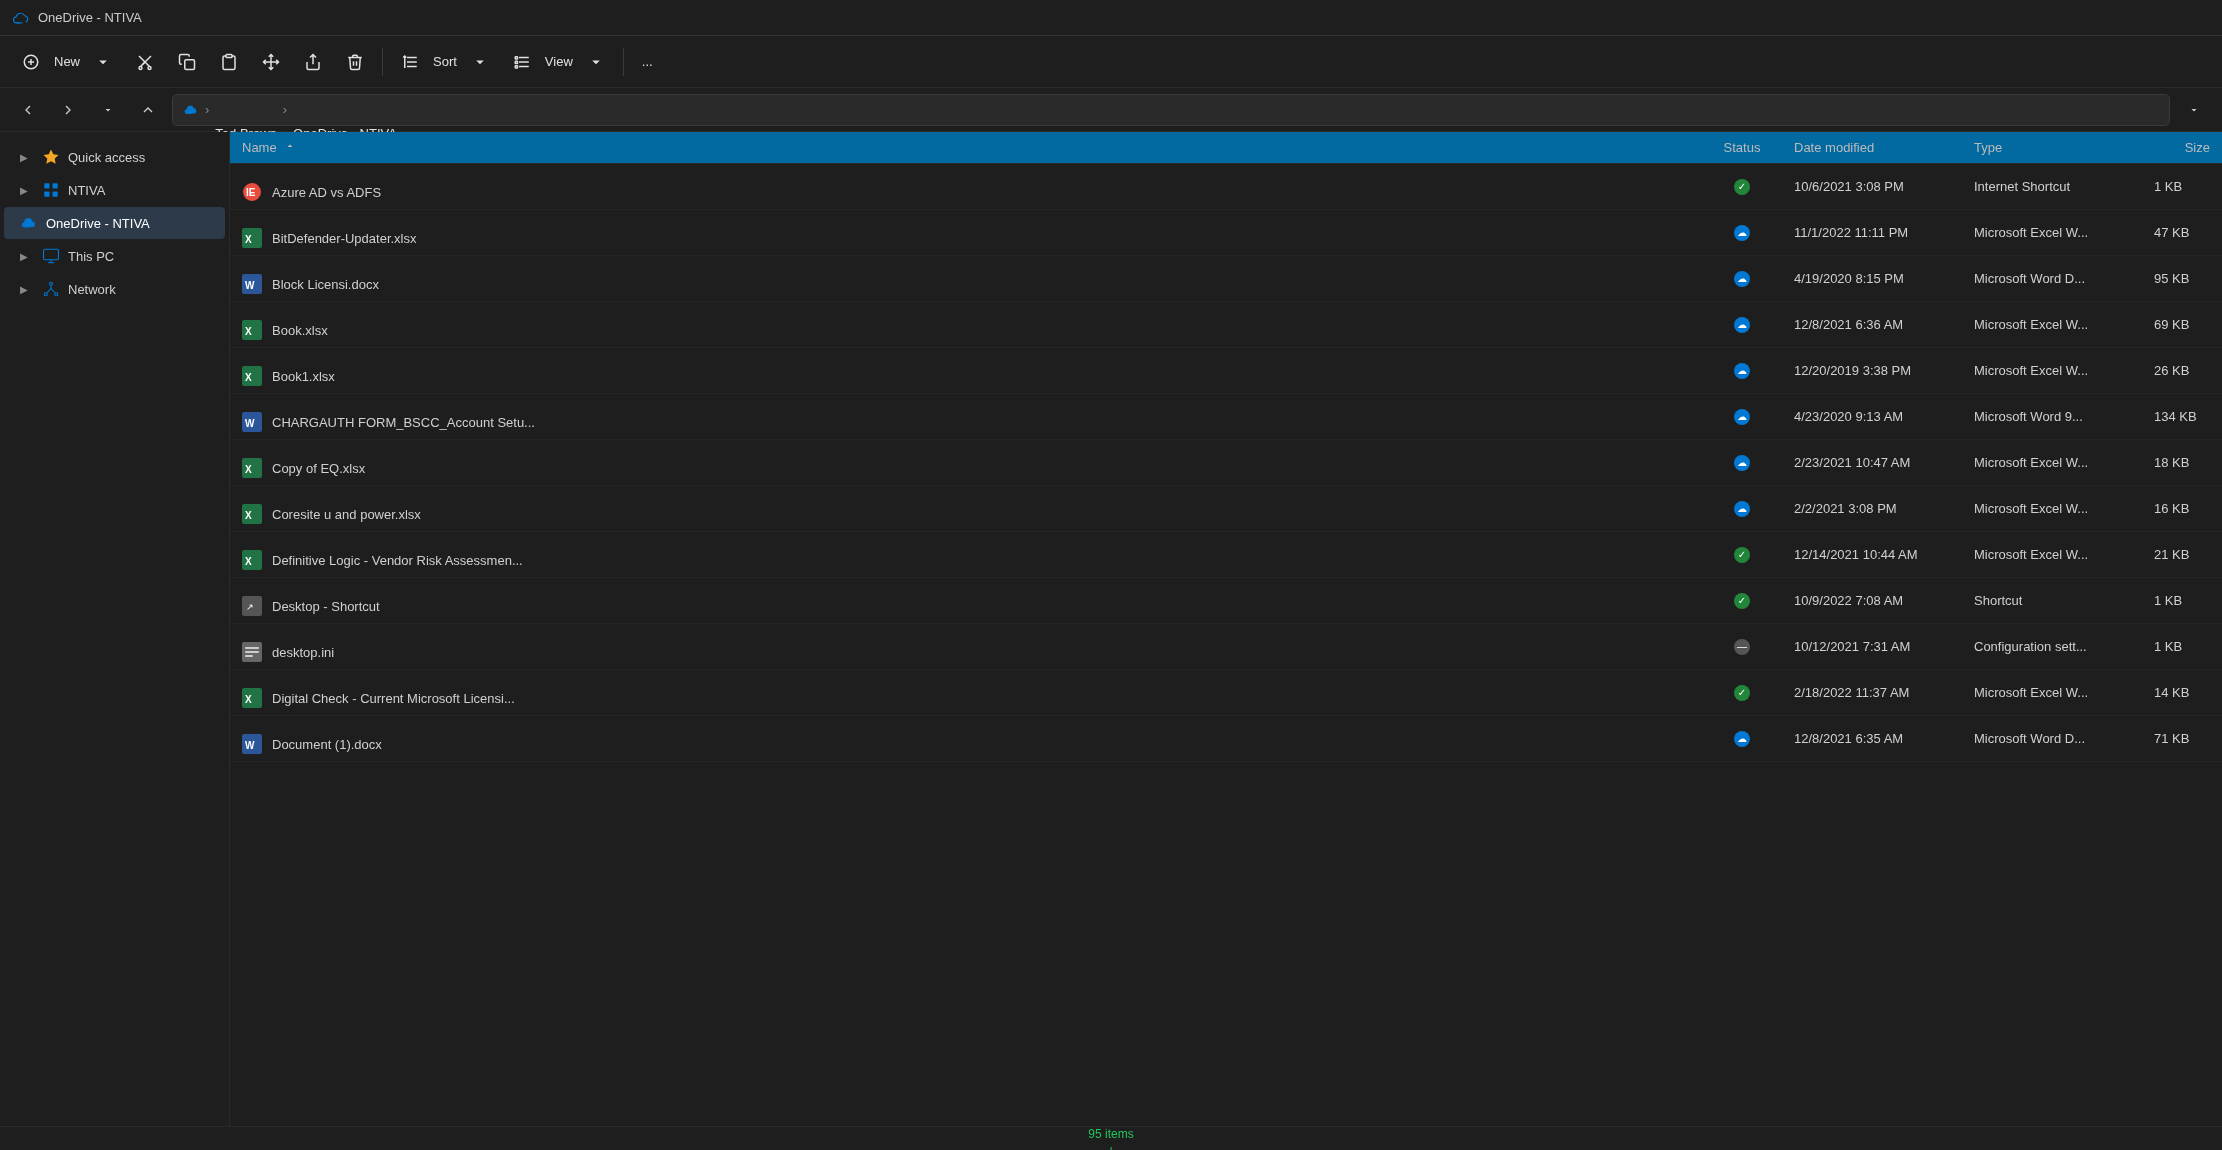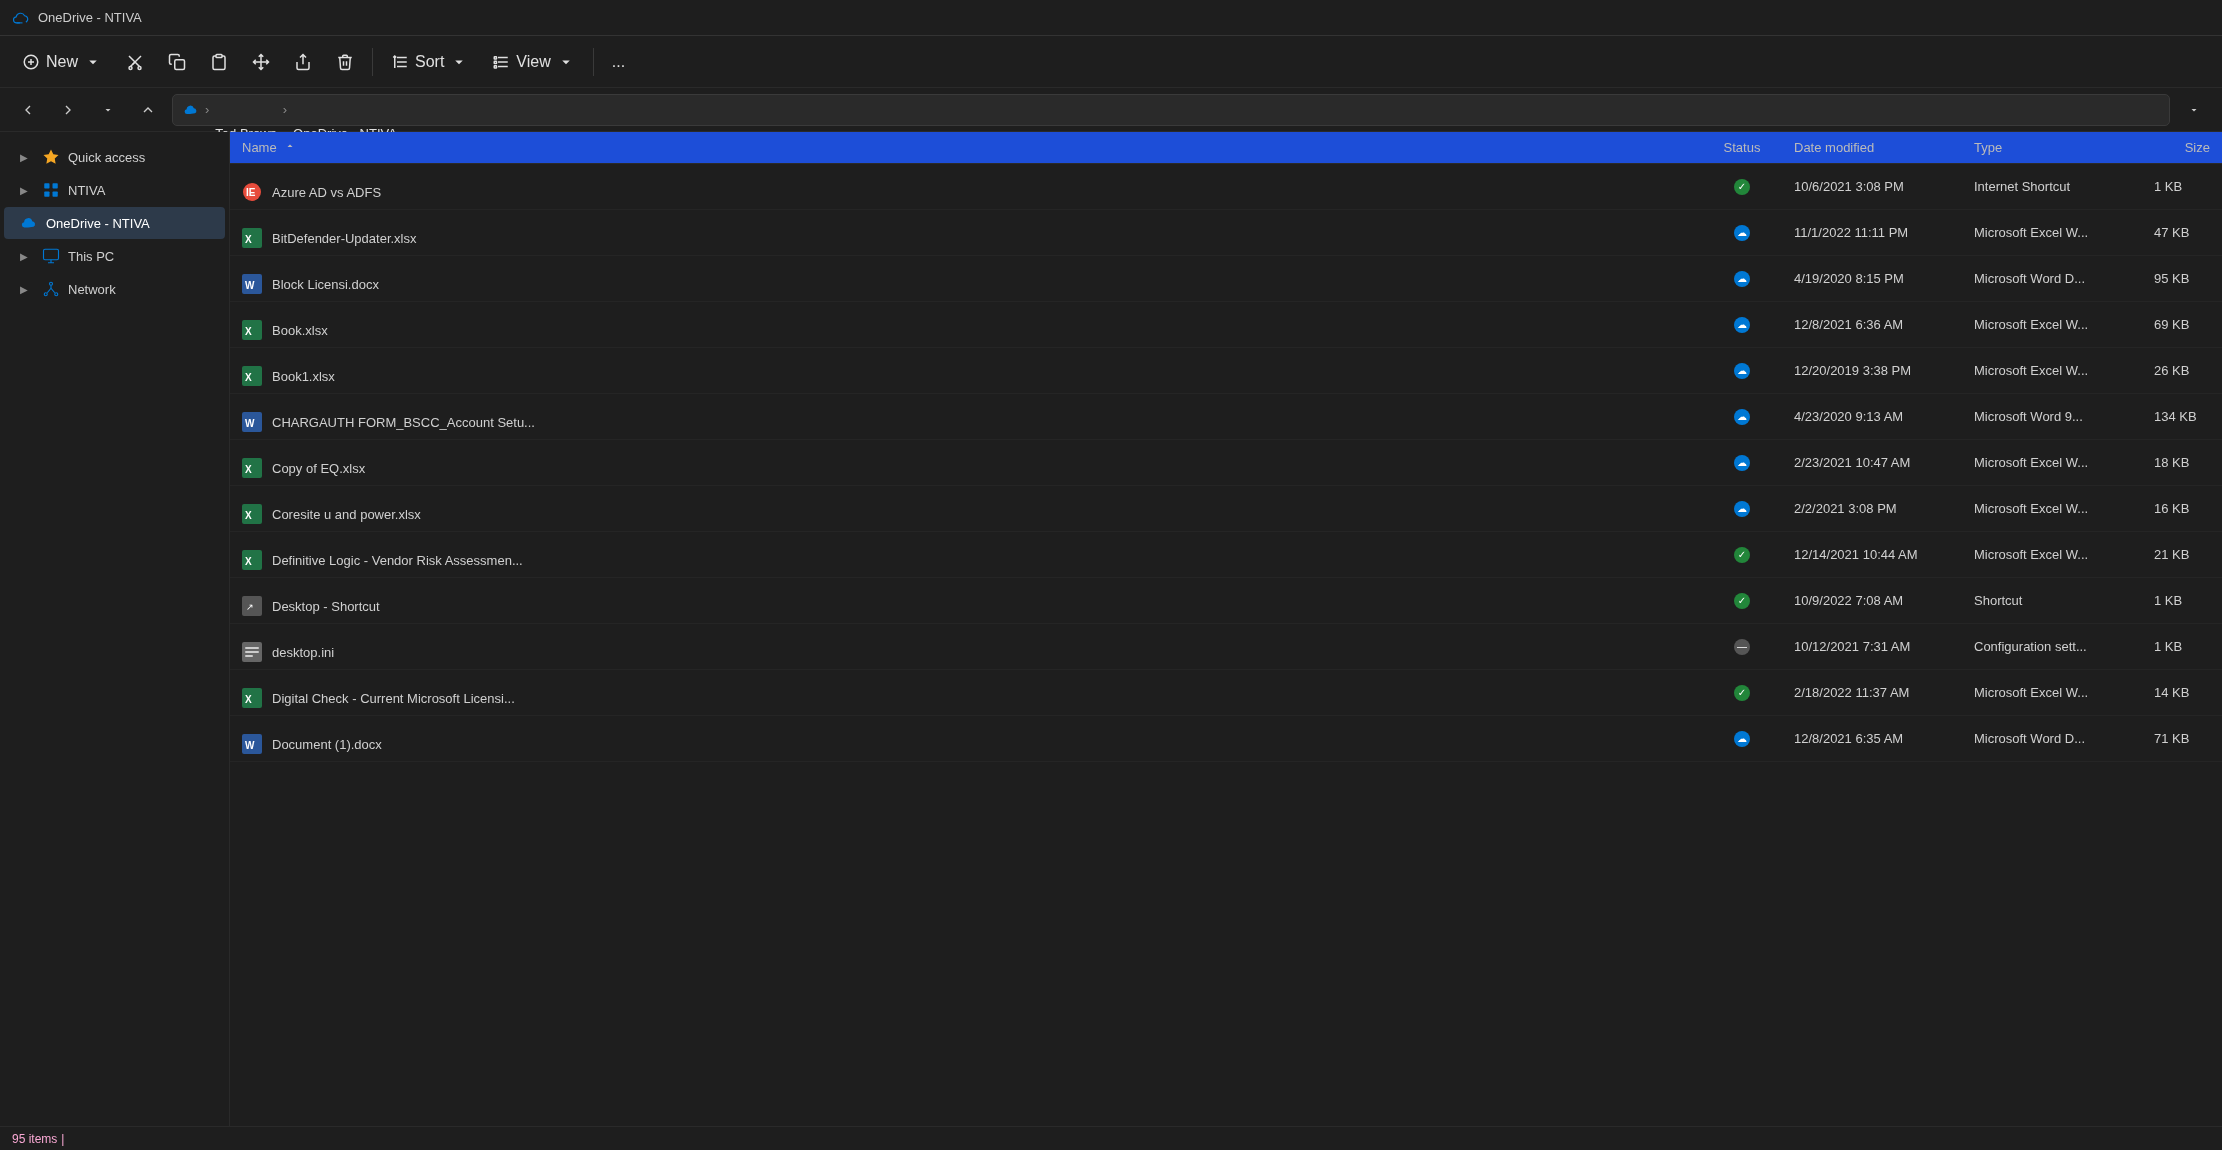--- a/index.html
+++ b/index.html
@@ -38,28 +38,28 @@
       height: 52px;
       display: flex;
       align-items: center;
       padding: 0 12px;
       gap: 4px;
       border-bottom: 1px solid #2a2a2a;
     }
     .toolbar-btn {
       display: flex;
       align-items: center;
-      gap: 6px;
+      gap: 14px;
       padding: 6px 10px;
       border-radius: 5px;
       cursor: pointer;
       color: #e0e0e0;
       background: transparent;
       border: none;
-      font-size: 16px;
+      font-size: 13px;
       font-family: 'Segoe UI', sans-serif;
     }
     .toolbar-btn svg { width: 18px; height: 18px; }
     .toolbar-sep {
       width: 1px;
       height: 28px;
       background: #3a3a3a;
       margin: 0 4px;
     }
     .toolbar-icon-btn {
@@ -168,21 +168,21 @@
     .file-area {
       flex: 1;
       overflow-y: auto;
       background: #1e1e1e;
     }
     .file-table {
       width: 100%;
       border-collapse: collapse;
     }
     .file-table thead th {
-      background: #1d4ed8;
+      background: #0369a1;
       position: sticky;
       top: 0;
       z-index: 10;
       text-align: left;
       padding: 8px 12px;
       font-weight: 500;
       color: #bbb;
       font-size: 13px;
       border-bottom: 1px solid #2a2a2a;
     }
@@ -228,22 +228,23 @@
 
     
     .status-bar {
       height: 24px;
       background: #1e1e1e;
       border-top: 1px solid #2a2a2a;
       display: flex;
       align-items: center;
       padding: 0 12px;
       font-size: 12px;
-      color: #f9a8d4;
+      color: #22c55e;
       gap: 4px;
+      flex-direction: column;
     }
 
     
     ::-webkit-scrollbar { width: 8px; }
     ::-webkit-scrollbar-track { background: #1e1e1e; }
     ::-webkit-scrollbar-thumb { background: #3a3a3a; border-radius: 4px; }
   </style>
 </head>
 <body>
 

